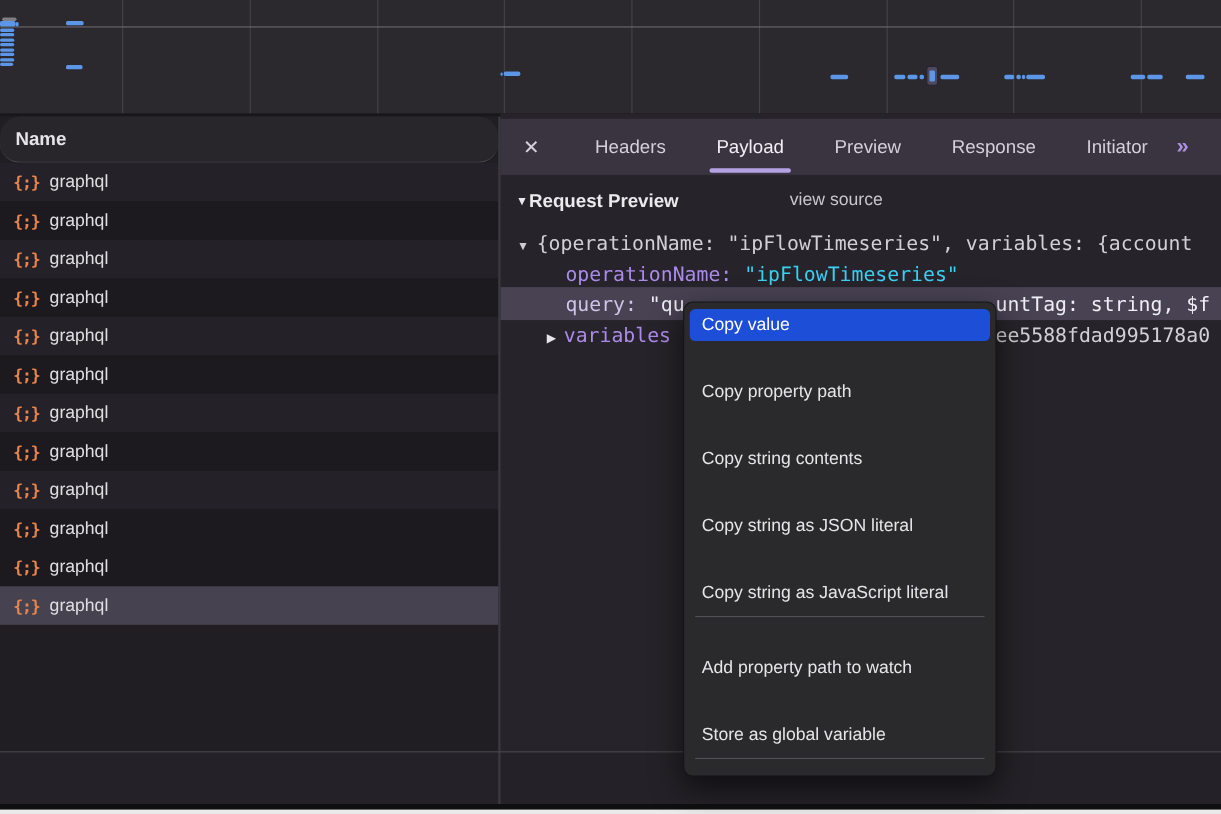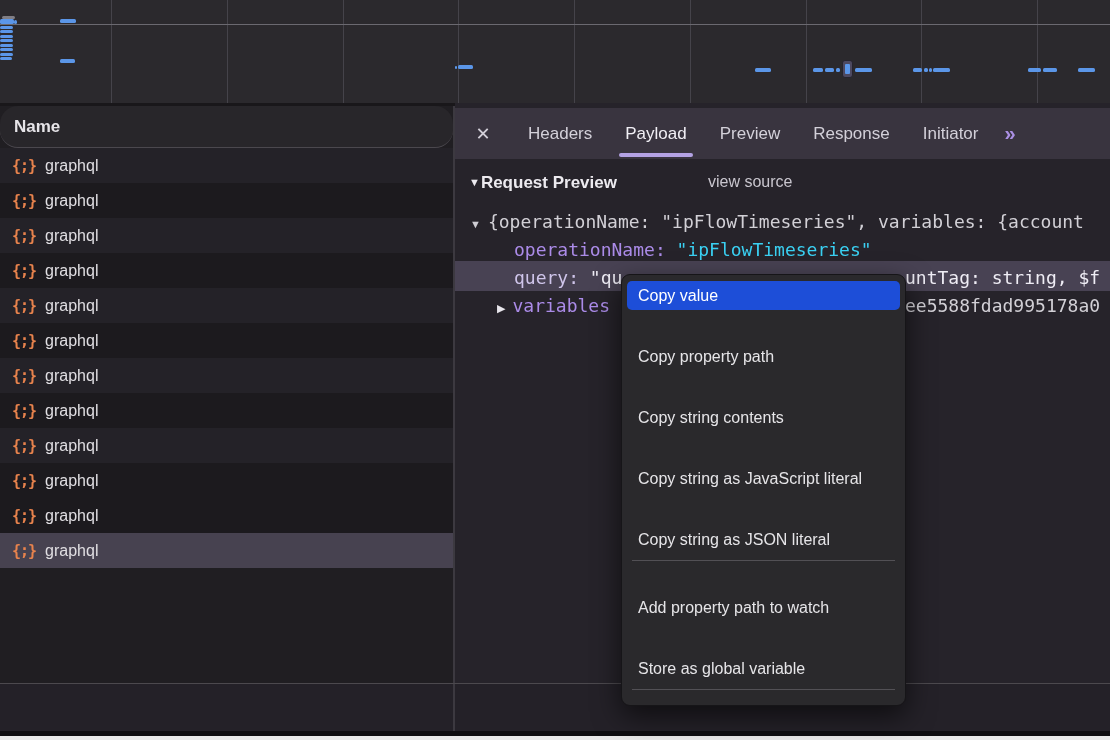--- a/index.html
+++ b/index.html
@@ -30,29 +30,29 @@
   .req-icon{color:#e8834d;font-family:"DejaVu Sans Mono",monospace;font-weight:bold;
             font-size:15px;margin-right:9px;letter-spacing:-1px;}
 
   .divider-v{position:absolute;left:453px;top:106px;width:2px;bottom:9px;background:#3c3940;z-index:5;}
 
   
   .right-panel{position:absolute;left:455px;top:103px;right:0;bottom:9px;background:#26232a;}
   .tabbar{position:absolute;left:0;top:5px;right:0;height:51px;background:#39343f;
           display:flex;align-items:center;color:#d3d0d9;font-size:17px;}
   .close-btn{margin-left:16px;width:24px;text-align:center;font-size:18px;color:#d3d0d9;cursor:default;}
-  .tab{margin-left:33px;position:relative;height:51px;line-height:51px;white-space:nowrap;}
+  .tab{margin-left:46px;position:relative;height:51px;line-height:51px;white-space:nowrap;}
   .tab.active{color:#f1eff5;}
   .tab.active::after{content:"";position:absolute;left:-6px;right:-6px;bottom:2px;height:4px;
                      background:#b4a2e4;border-radius:2px;}
   .overflow-btn{margin-left:26px;color:#ab90e4;font-size:20px;font-weight:bold;letter-spacing:-2px;}
 
   .section-header{position:absolute;left:14px;top:70px;color:#eceaef;font-size:17px;font-weight:bold;white-space:nowrap;}
   .section-header .tri{font-size:11px;vertical-align:2px;margin-right:1px;}
-  .view-source{position:absolute;left:253px;top:70px;color:#c9c6ce;font-size:16px;font-weight:normal;}
+  .view-source{position:absolute;left:263px;top:70px;color:#c9c6ce;font-size:16px;font-weight:normal;}
 
   .mono{font-family:"DejaVu Sans Mono",monospace;font-size:18px;white-space:pre;}
   .tree-line{position:absolute;height:28px;line-height:28px;color:#d2d0d6;}
   .tri-down{color:#cfcdd4;font-size:11px;margin-right:7px;}
   .tri-right{color:#e8e6ec;font-size:11px;margin-right:7px;}
   .key{color:#ab8be8;}
   .key-sel{color:#cfc5ea;}
   .str{color:#3ad0f2;}
   .plain{color:#d2d0d6;}
   .sel-text{color:#efedf5;}
@@ -215,22 +215,22 @@
     </div>
     <div class="tree-line" style="left:450px;top:189px;">
       <span class="mono plain">ee5588fdad995178a0</span>
     </div>
   </div>
 
   <div class="ctx-menu">
     <div class="ctx-item highlighted">Copy value</div>
     <div class="ctx-item">Copy property path</div>
     <div class="ctx-item">Copy string contents</div>
+    <div class="ctx-item">Copy string as JSON literal</div>
     <div class="ctx-item">Copy string as JavaScript literal</div>
-    <div class="ctx-item">Copy string as JSON literal</div>
     <div class="ctx-sep"></div>
     <div class="ctx-item">Add property path to watch</div>
     <div class="ctx-item">Store as global variable</div>
     <div class="ctx-sep"></div>
   </div>
 
   <div class="footer"></div>
   <div class="footer-line"></div>
   <div class="bottom-dark"></div>
   <div class="bottom-light"></div>

